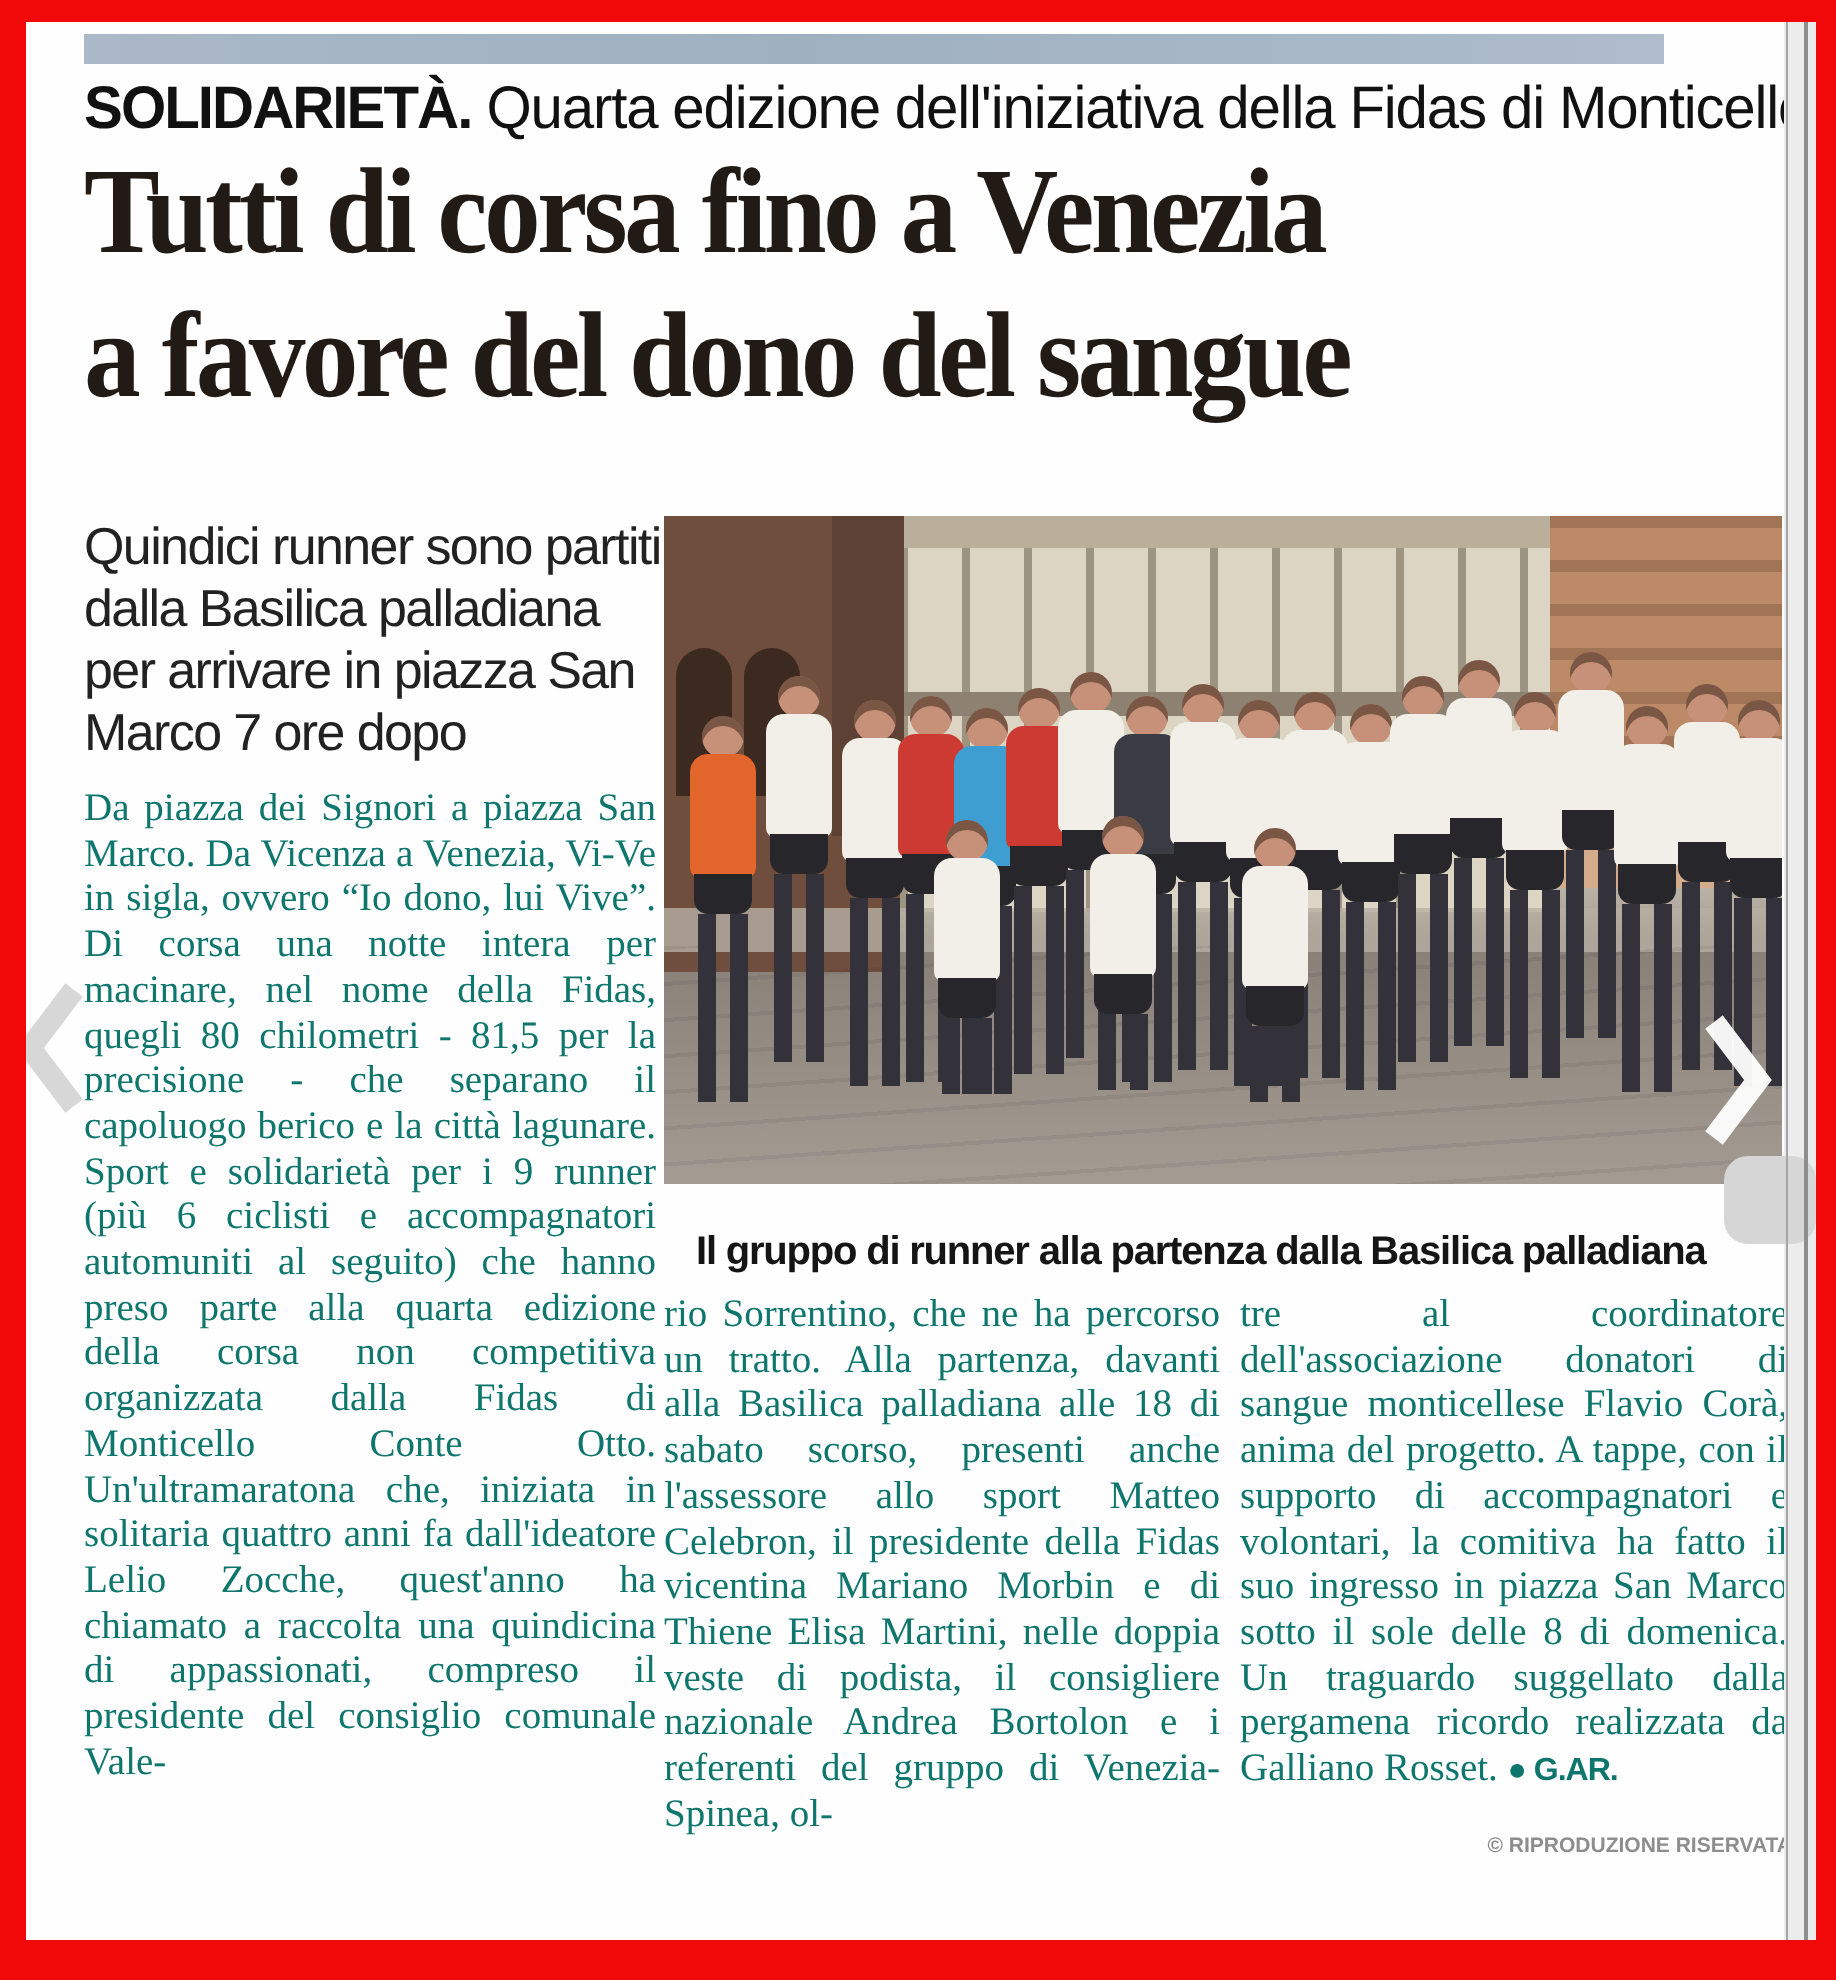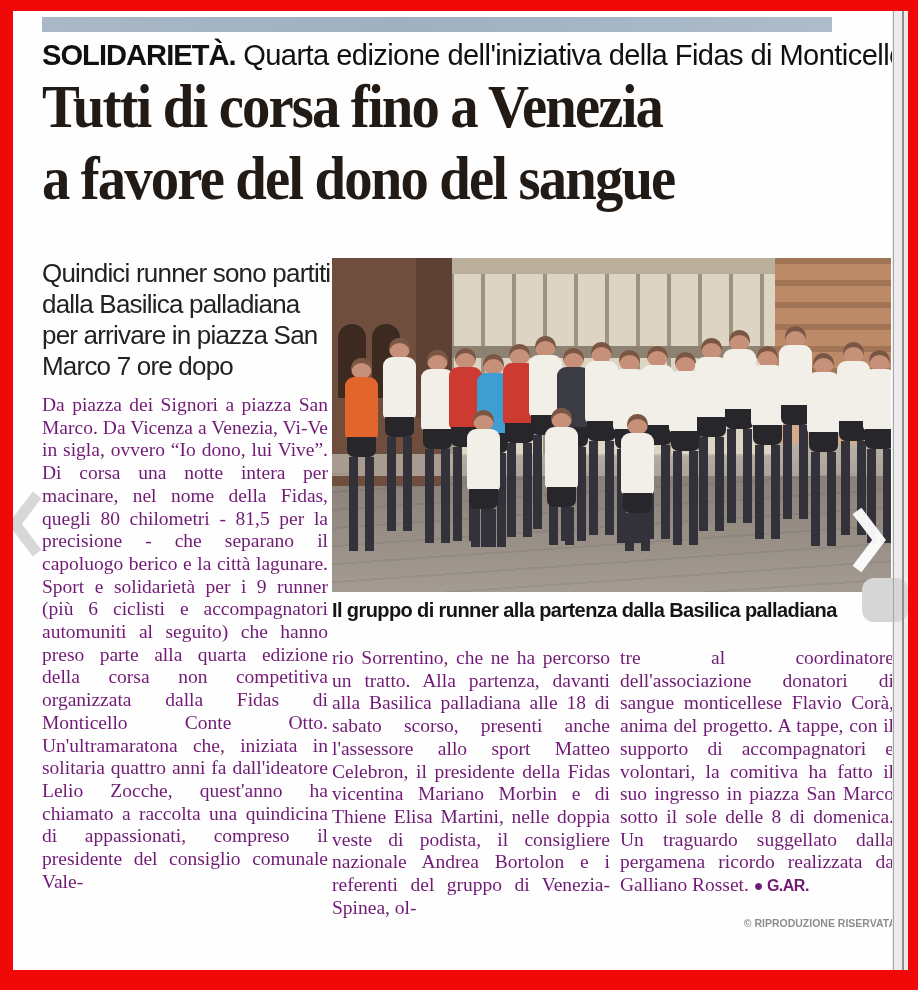--- a/index.html
+++ b/index.html
@@ -23,21 +23,21 @@
   .headline{position:absolute;left:29px;top:60px;width:905px;margin:0;
             font-family:"Liberation Serif",serif;font-weight:700;color:#221a14;
             font-size:61px;line-height:72px;letter-spacing:-2px;
             transform:scaleX(.93);transform-origin:0 0;white-space:nowrap;}
   .headline span{display:block;}
 
   .standfirst{position:absolute;left:29px;top:247px;width:292px;margin:0;
               font-size:26px;line-height:31px;color:#222;letter-spacing:-0.8px;}
 
   .bodycol{position:absolute;margin:0;font-family:"Liberation Serif",serif;
-           font-size:19.5px;line-height:22.7px;color:#701a75;text-align:justify;}
+           font-size:19.5px;line-height:22.7px;color:#0f766e;text-align:justify;}
   .col1{left:29px;top:383px;width:286px;}
   .col2{left:319px;top:636px;width:278px;}
   .col3{left:607px;top:636px;width:274px;}
   .byline{font-family:"Liberation Sans",sans-serif;font-weight:700;font-size:16px;
           letter-spacing:-0.5px;white-space:nowrap;margin-top:15px;}
   .copyright{position:absolute;left:607px;top:906px;width:276px;margin:0;text-align:right;
              font-size:10.5px;font-weight:700;color:#8d8d8d;letter-spacing:0;}
 
   
   .photo{position:absolute;left:319px;top:247px;width:559px;height:334px;overflow:hidden;
@@ -63,21 +63,21 @@
   .p-head{width:21px;height:21px;border-radius:50%;background:#c79079;
           box-shadow:inset 0 5px 0 rgba(58,39,28,.55);}
   .p-torso{width:33px;height:62px;border-radius:9px 9px 5px 5px;margin-top:-2px;}
   .p-shorts{width:29px;height:20px;background:#27262b;border-radius:0 0 7px 7px;margin-top:-2px;}
   .p-legs{width:25px;height:94px;
           background:linear-gradient(90deg,#33323a 0 9px,transparent 9px 16px,#33323a 16px 25px);}
   .kneel .p-legs{height:38px;}
   .s-white{background:#f2efe9;} .s-orange{background:#e2662b;} .s-red{background:#cc3a31;}
   .s-blue{background:#3e9ed2;} .s-dark{background:#3b3b44;}
 
-  .caption{position:absolute;left:319px;top:588px;width:559px;margin:0;
+  .caption{position:absolute;left:319px;top:588px;width:559px;margin:16px;
            font-size:20px;font-weight:700;color:#151515;letter-spacing:-0.6px;}
 
   .nav-prev{position:absolute;left:-6px;top:478px;opacity:.88;}
   .nav-next{position:absolute;left:836px;top:494px;opacity:.95;}
 </style>
 </head>
 <body>
 
 <div class="frame">
   <div class="page">

